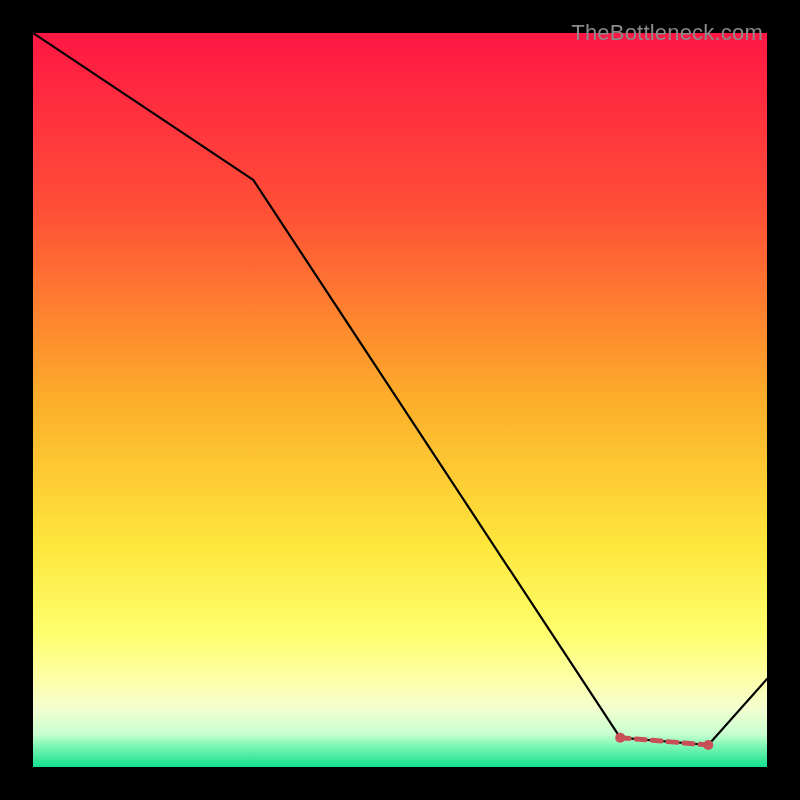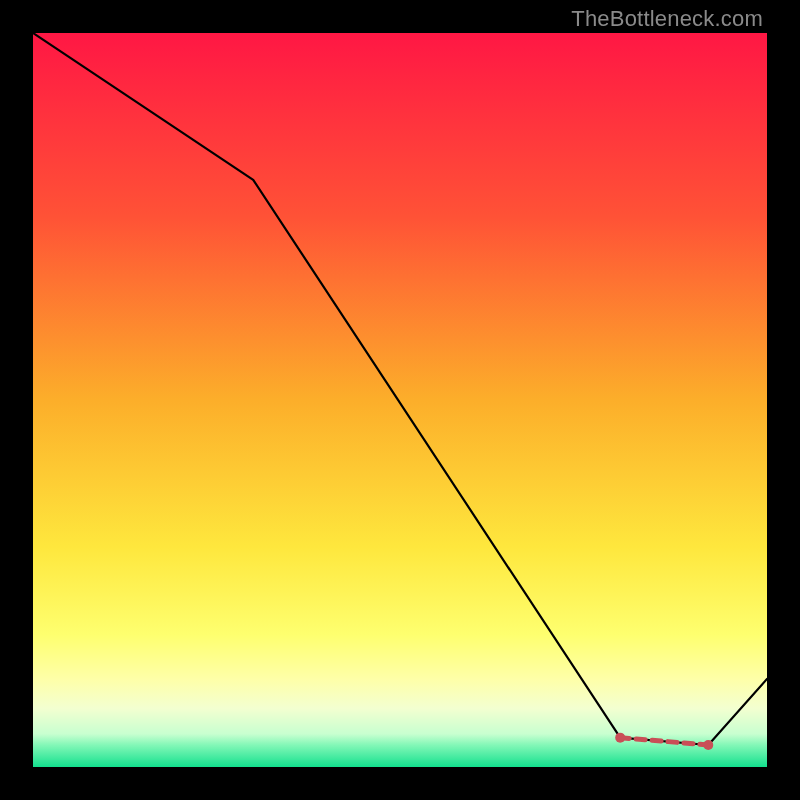--- a/index.html
+++ b/index.html
@@ -26,21 +26,21 @@
   .gradient-bg {
     position: absolute;
     inset: 0;
   }
   .line-layer {
     position: absolute;
     inset: 0;
   }
   .watermark {
     position: absolute;
-    top: 6px;
+    top: 20px;
     right: 37px;
     font-family: Arial, Helvetica, sans-serif;
     color: #8a8a8a;
     font-size: 22px;
     letter-spacing: 0.2px;
   }
   .dash-layer {
     position: absolute;
     inset: 0;
   }

